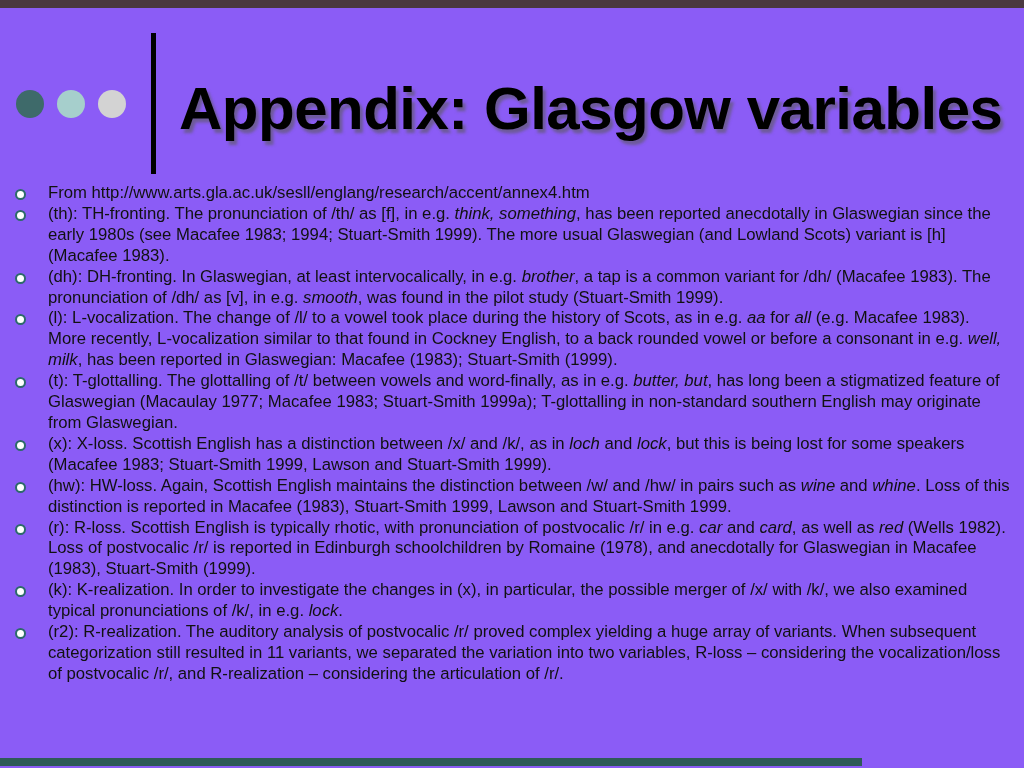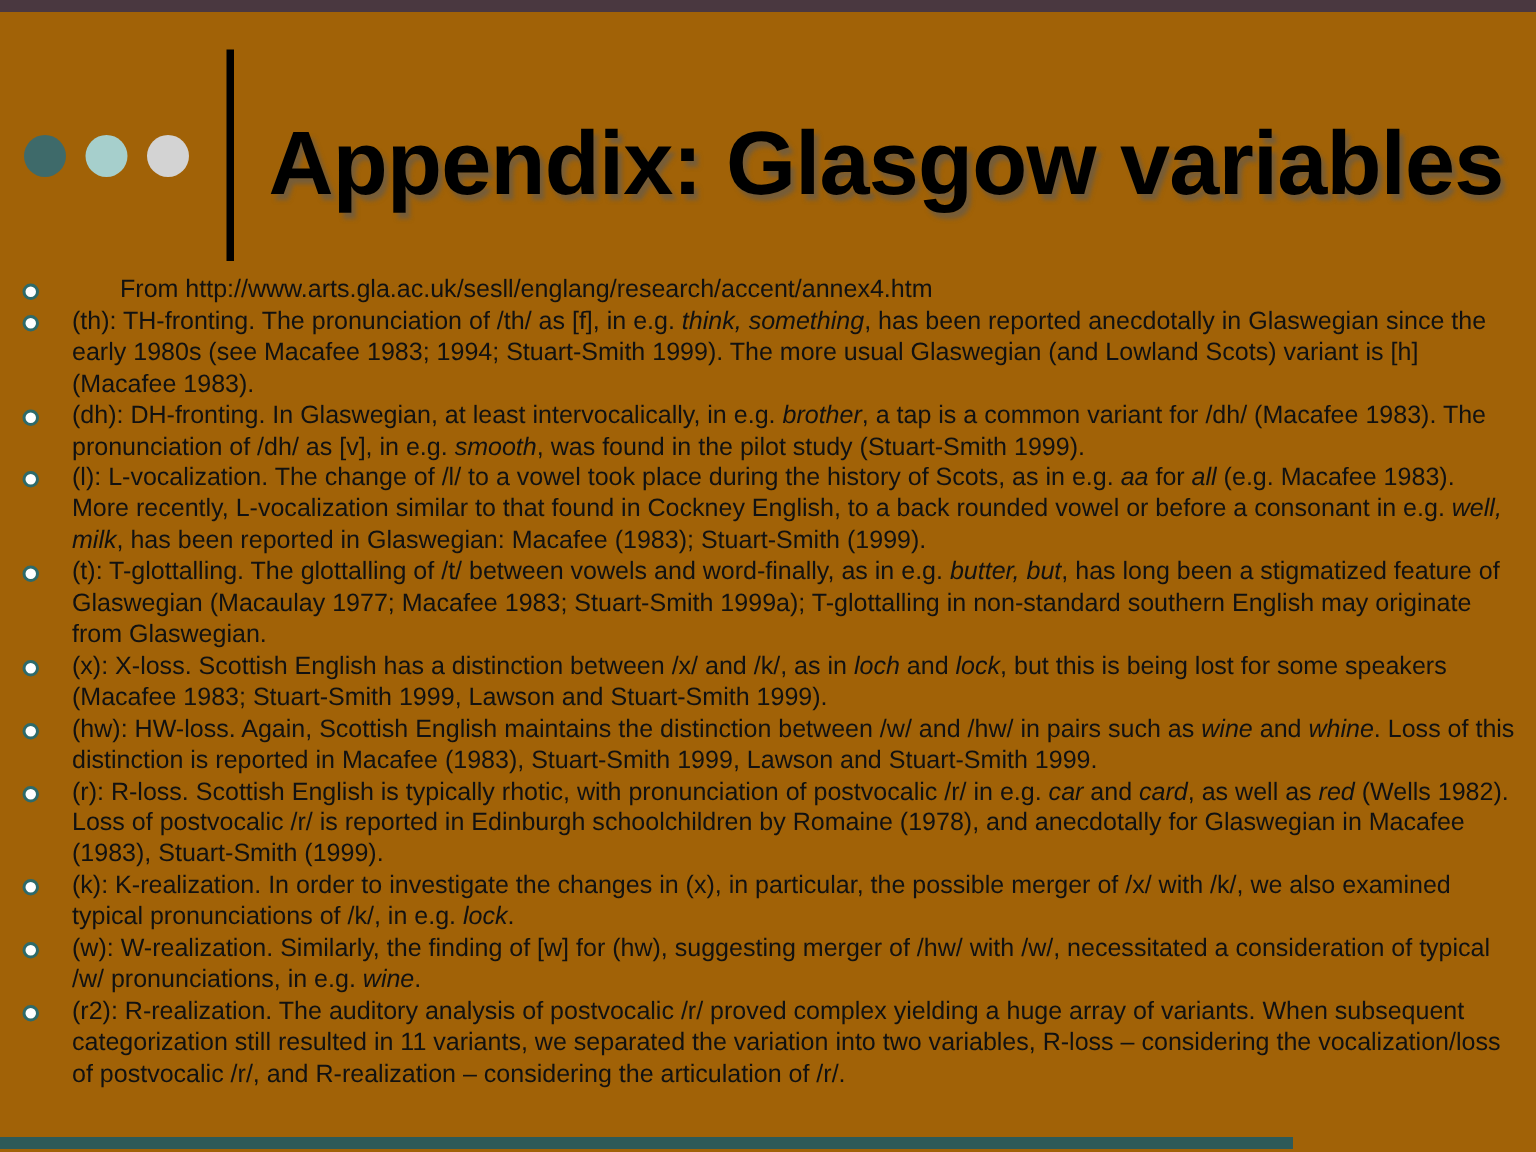--- a/index.html
+++ b/index.html
@@ -1,21 +1,21 @@
 <!DOCTYPE html>
 <html><head>
 <meta charset="utf-8">
 <style>
   html, body { margin:0; padding:0; }
   body {
     width:1024px; height:768px; overflow:hidden;
     background:#ffffff;
     font-family:"Liberation Sans", sans-serif;
   }
-  .slide { position:relative; width:1024px; height:768px; background:#a16207; }
+  .slide { position:relative; width:1024px; height:768px; background:#8b5cf6; }
 
   .bar { position:absolute; height:8px; }
   .bar.top { top:0; left:0; width:1024px; }
   .bar.bottom { bottom:2px; left:0; width:862px; }
 
   .dots { position:absolute; left:16px; top:90px; display:flex; gap:13px; }
   .dot { width:28px; height:28px; border-radius:50%; }
 
   .vline { position:absolute; left:151px; top:33px; width:5px; height:141px; }
 
@@ -49,27 +49,26 @@
     <span class="dot" style="background: rgb(62, 106, 106);"></span>
     <span class="dot" style="background: rgb(166, 207, 204);"></span>
     <span class="dot" style="background: rgb(211, 211, 211);"></span>
   </div>
 
   <div class="vline" style="background: rgb(0, 0, 0);"></div>
 
   <h1 class="title">Appendix: Glasgow variables</h1>
 
   <ul class="bullets">
-      <li class="bullet-item"><span class="bullet-ring" style="border-color: rgb(45, 106, 106);"></span><span class="bullet-text" style="color: rgb(17, 17, 17); margin-left: 32px;"><span>From http://www.arts.gla.ac.uk/sesll/englang/research/accent/annex4.htm</span></span></li>
+      <li class="bullet-item"><span class="bullet-ring" style="border-color: rgb(45, 106, 106);"></span><span class="bullet-text" style="color: rgb(17, 17, 17);"><span>From http://www.arts.gla.ac.uk/sesll/englang/research/accent/annex4.htm</span></span></li>
       <li class="bullet-item"><span class="bullet-ring" style="border-color: rgb(45, 106, 106);"></span><span class="bullet-text" style="color: rgb(17, 17, 17);"><span>(th): TH-fronting. The pronunciation of /th/ as [f], in e.g. </span><span class="it">think, something</span><span>, has been reported anecdotally in Glaswegian since the early 1980s (see Macafee 1983; 1994; Stuart-Smith 1999). The more usual Glaswegian (and Lowland Scots) variant is [h] (Macafee 1983).</span></span></li>
       <li class="bullet-item"><span class="bullet-ring" style="border-color: rgb(45, 106, 106);"></span><span class="bullet-text" style="color: rgb(17, 17, 17);"><span>(dh): DH-fronting. In Glaswegian, at least intervocalically, in e.g. </span><span class="it">brother</span><span>, a tap is a common variant for /dh/ (Macafee 1983). The pronunciation of /dh/ as [v], in e.g. </span><span class="it">smooth</span><span>, was found in the pilot study (Stuart-Smith 1999).</span></span></li>
       <li class="bullet-item"><span class="bullet-ring" style="border-color: rgb(45, 106, 106);"></span><span class="bullet-text" style="color: rgb(17, 17, 17);"><span>(l): L-vocalization. The change of /l/ to a vowel took place during the history of Scots, as in e.g. </span><span class="it">aa</span><span> for </span><span class="it">all</span><span> (e.g. Macafee 1983). More recently, L-vocalization similar to that found in Cockney English, to a back rounded vowel or before a consonant in e.g. </span><span class="it">well, milk</span><span>, has been reported in Glaswegian: Macafee (1983); Stuart-Smith (1999).</span></span></li>
       <li class="bullet-item"><span class="bullet-ring" style="border-color: rgb(45, 106, 106);"></span><span class="bullet-text" style="color: rgb(17, 17, 17);"><span>(t): T-glottalling. The glottalling of /t/ between vowels and word-finally, as in e.g. </span><span class="it">butter, but</span><span>, has long been a stigmatized feature of Glaswegian (Macaulay 1977; Macafee 1983; Stuart-Smith 1999a); T-glottalling in non-standard southern English may originate from Glaswegian.</span></span></li>
       <li class="bullet-item"><span class="bullet-ring" style="border-color: rgb(45, 106, 106);"></span><span class="bullet-text" style="color: rgb(17, 17, 17);"><span>(x): X-loss. Scottish English has a distinction between /x/ and /k/, as in </span><span class="it">loch</span><span> and </span><span class="it">lock</span><span>, but this is being lost for some speakers (Macafee 1983; Stuart-Smith 1999, Lawson and Stuart-Smith 1999).</span></span></li>
       <li class="bullet-item"><span class="bullet-ring" style="border-color: rgb(45, 106, 106);"></span><span class="bullet-text" style="color: rgb(17, 17, 17);"><span>(hw): HW-loss. Again, Scottish English maintains the distinction between /w/ and /hw/ in pairs such as </span><span class="it">wine</span><span> and </span><span class="it">whine</span><span>. Loss of this distinction is reported in Macafee (1983), Stuart-Smith 1999, Lawson and Stuart-Smith 1999.</span></span></li>
       <li class="bullet-item"><span class="bullet-ring" style="border-color: rgb(45, 106, 106);"></span><span class="bullet-text" style="color: rgb(17, 17, 17);"><span>(r): R-loss. Scottish English is typically rhotic, with pronunciation of postvocalic /r/ in e.g. </span><span class="it">car</span><span> and </span><span class="it">card</span><span>, as well as </span><span class="it">red</span><span> (Wells 1982). Loss of postvocalic /r/ is reported in Edinburgh schoolchildren by Romaine (1978), and anecdotally for Glaswegian in Macafee (1983), Stuart-Smith (1999).</span></span></li>
       <li class="bullet-item"><span class="bullet-ring" style="border-color: rgb(45, 106, 106);"></span><span class="bullet-text" style="color: rgb(17, 17, 17);"><span>(k): K-realization. In order to investigate the changes in (x), in particular, the possible merger of /x/ with /k/, we also examined typical pronunciations of /k/, in e.g. </span><span class="it">lock</span><span>.</span></span></li>
-      <li class="bullet-item"><span class="bullet-ring" style="border-color: rgb(45, 106, 106);"></span><span class="bullet-text" style="color: rgb(17, 17, 17);"><span>(w): W-realization. Similarly, the finding of [w] for (hw), suggesting merger of /hw/ with /w/, necessitated a consideration of typical /w/ pronunciations, in e.g. </span><span class="it">wine</span><span>.</span></span></li>
       <li class="bullet-item"><span class="bullet-ring" style="border-color: rgb(45, 106, 106);"></span><span class="bullet-text" style="color: rgb(17, 17, 17);"><span>(r2): R-realization. The auditory analysis of postvocalic /r/ proved complex yielding a huge array of variants. When subsequent categorization still resulted in 11 variants, we separated the variation into two variables, R-loss – considering the vocalization/loss of postvocalic /r/, and R-realization – considering the articulation of /r/.</span></span></li>
     </ul>
 
   <div class="bar bottom" style="background: rgb(46, 90, 88);"></div>
 </div>
 
 </body></html>

